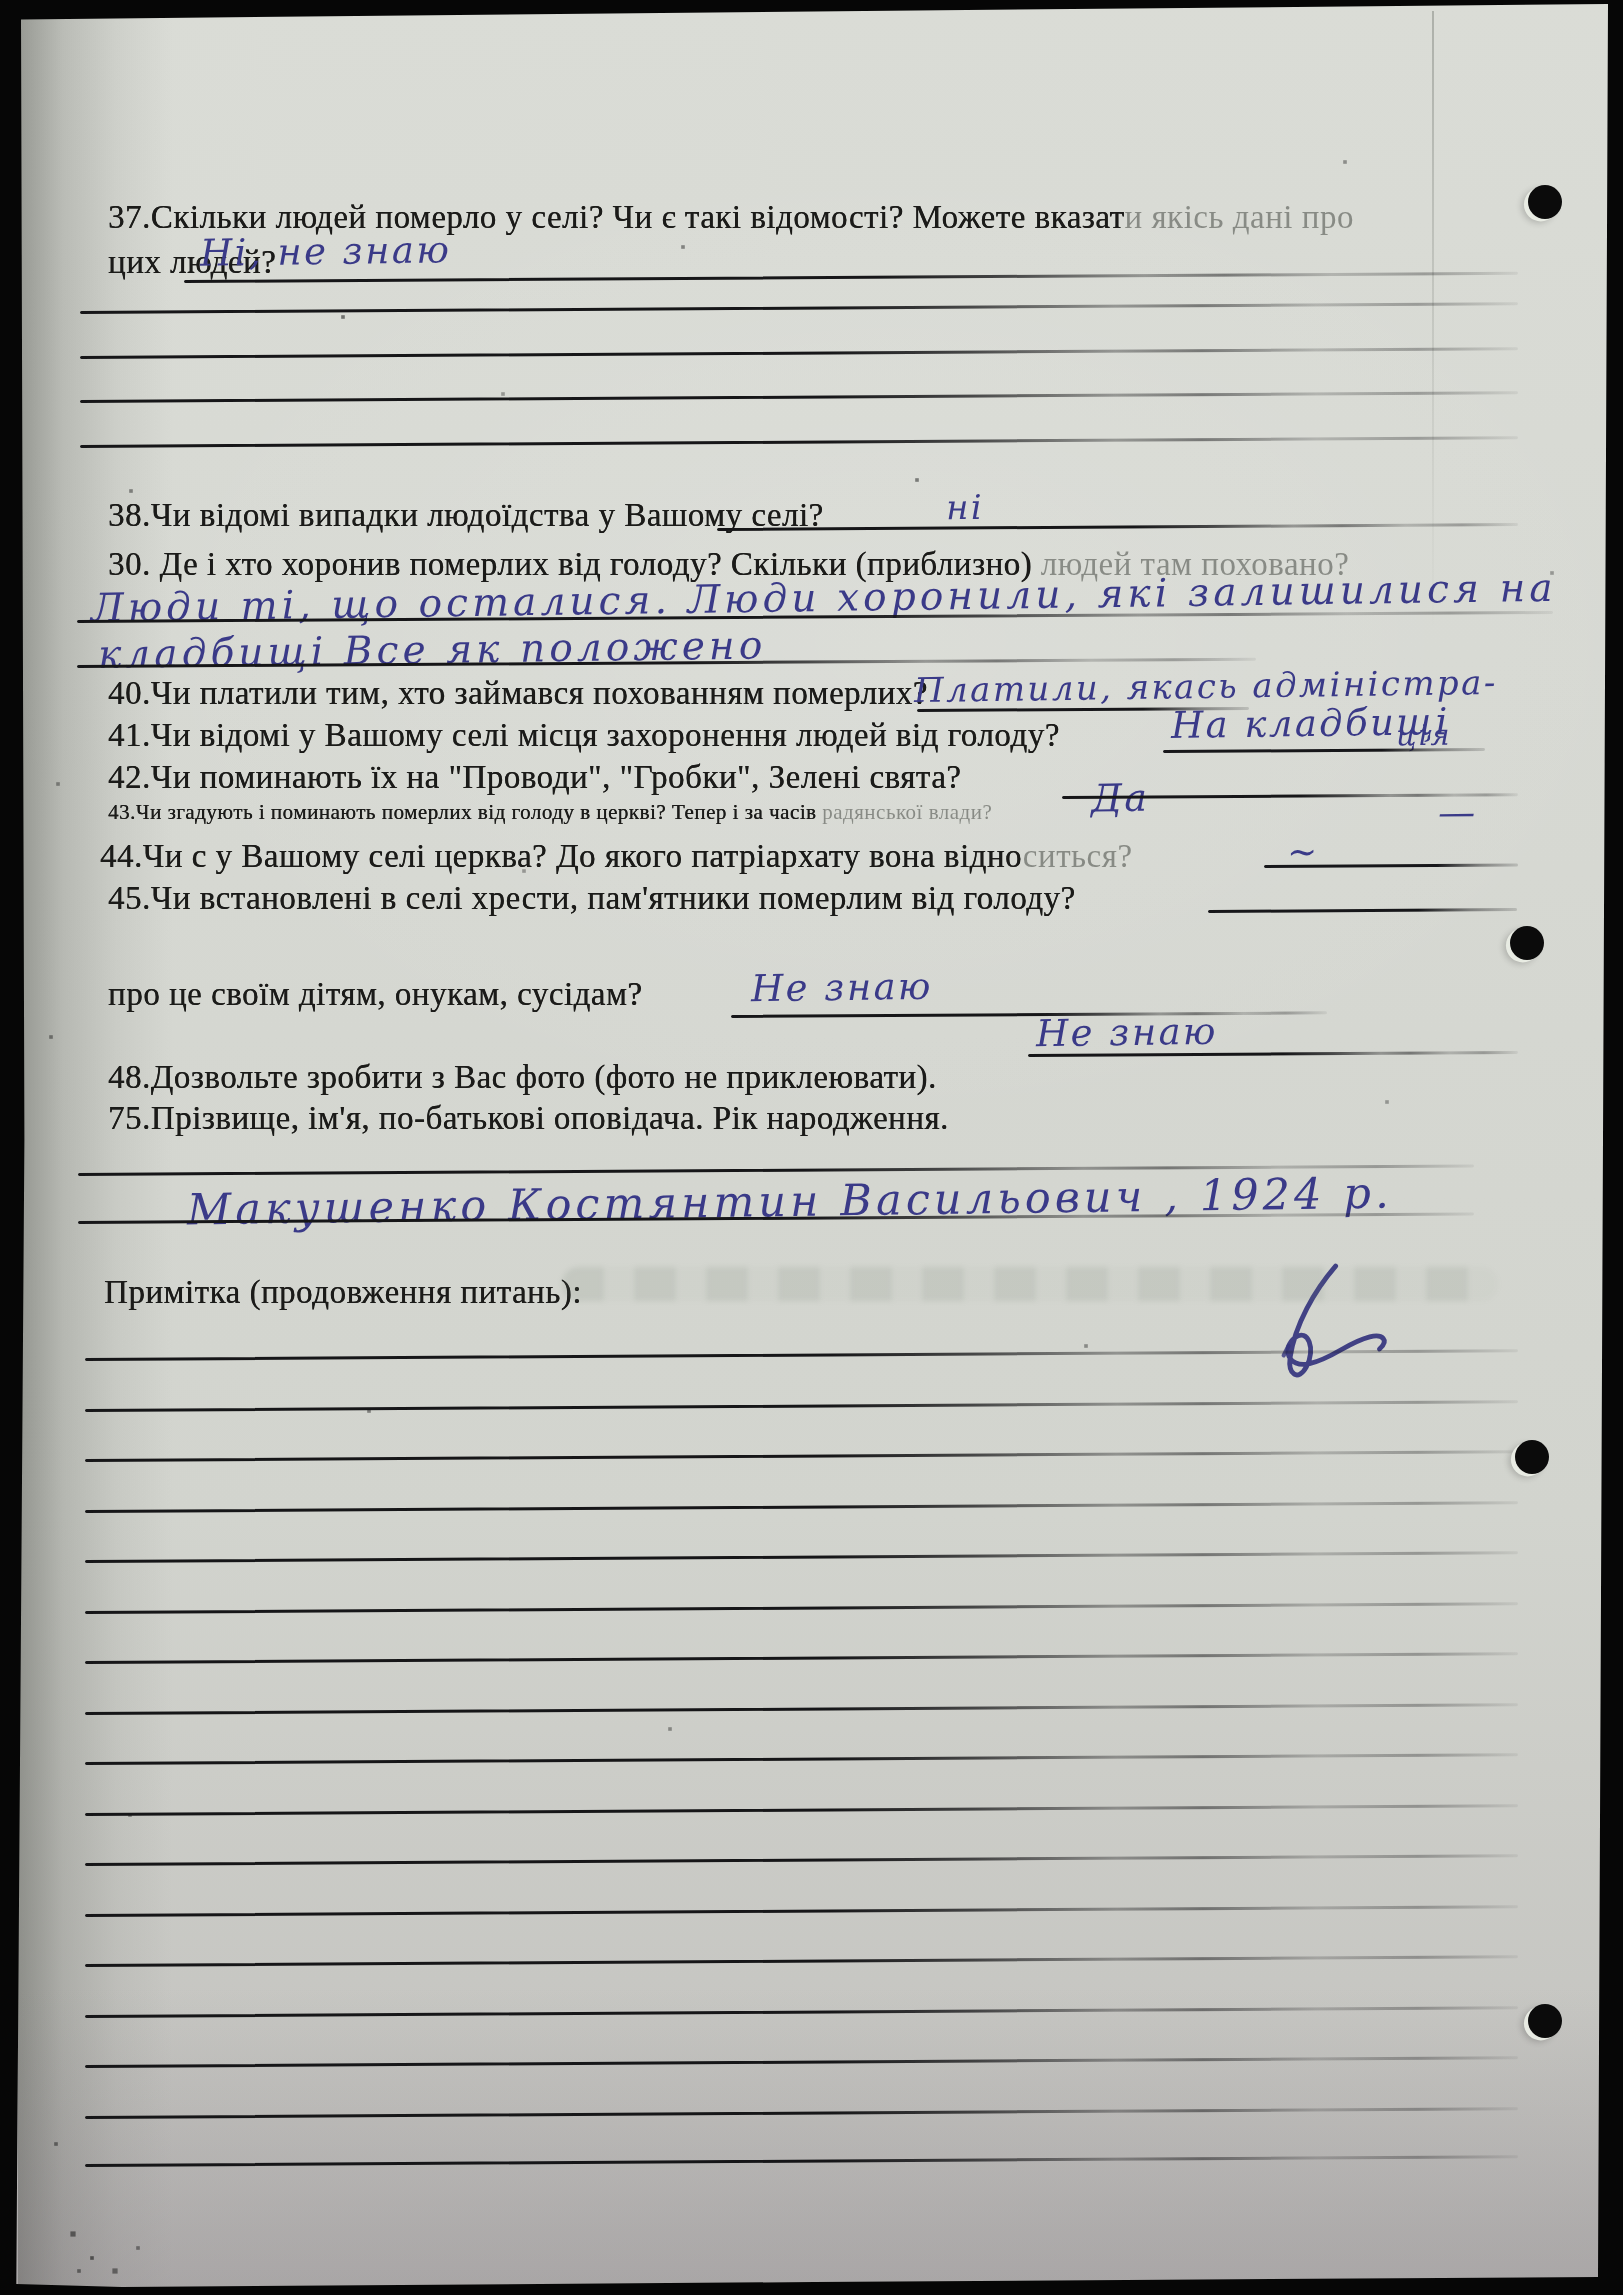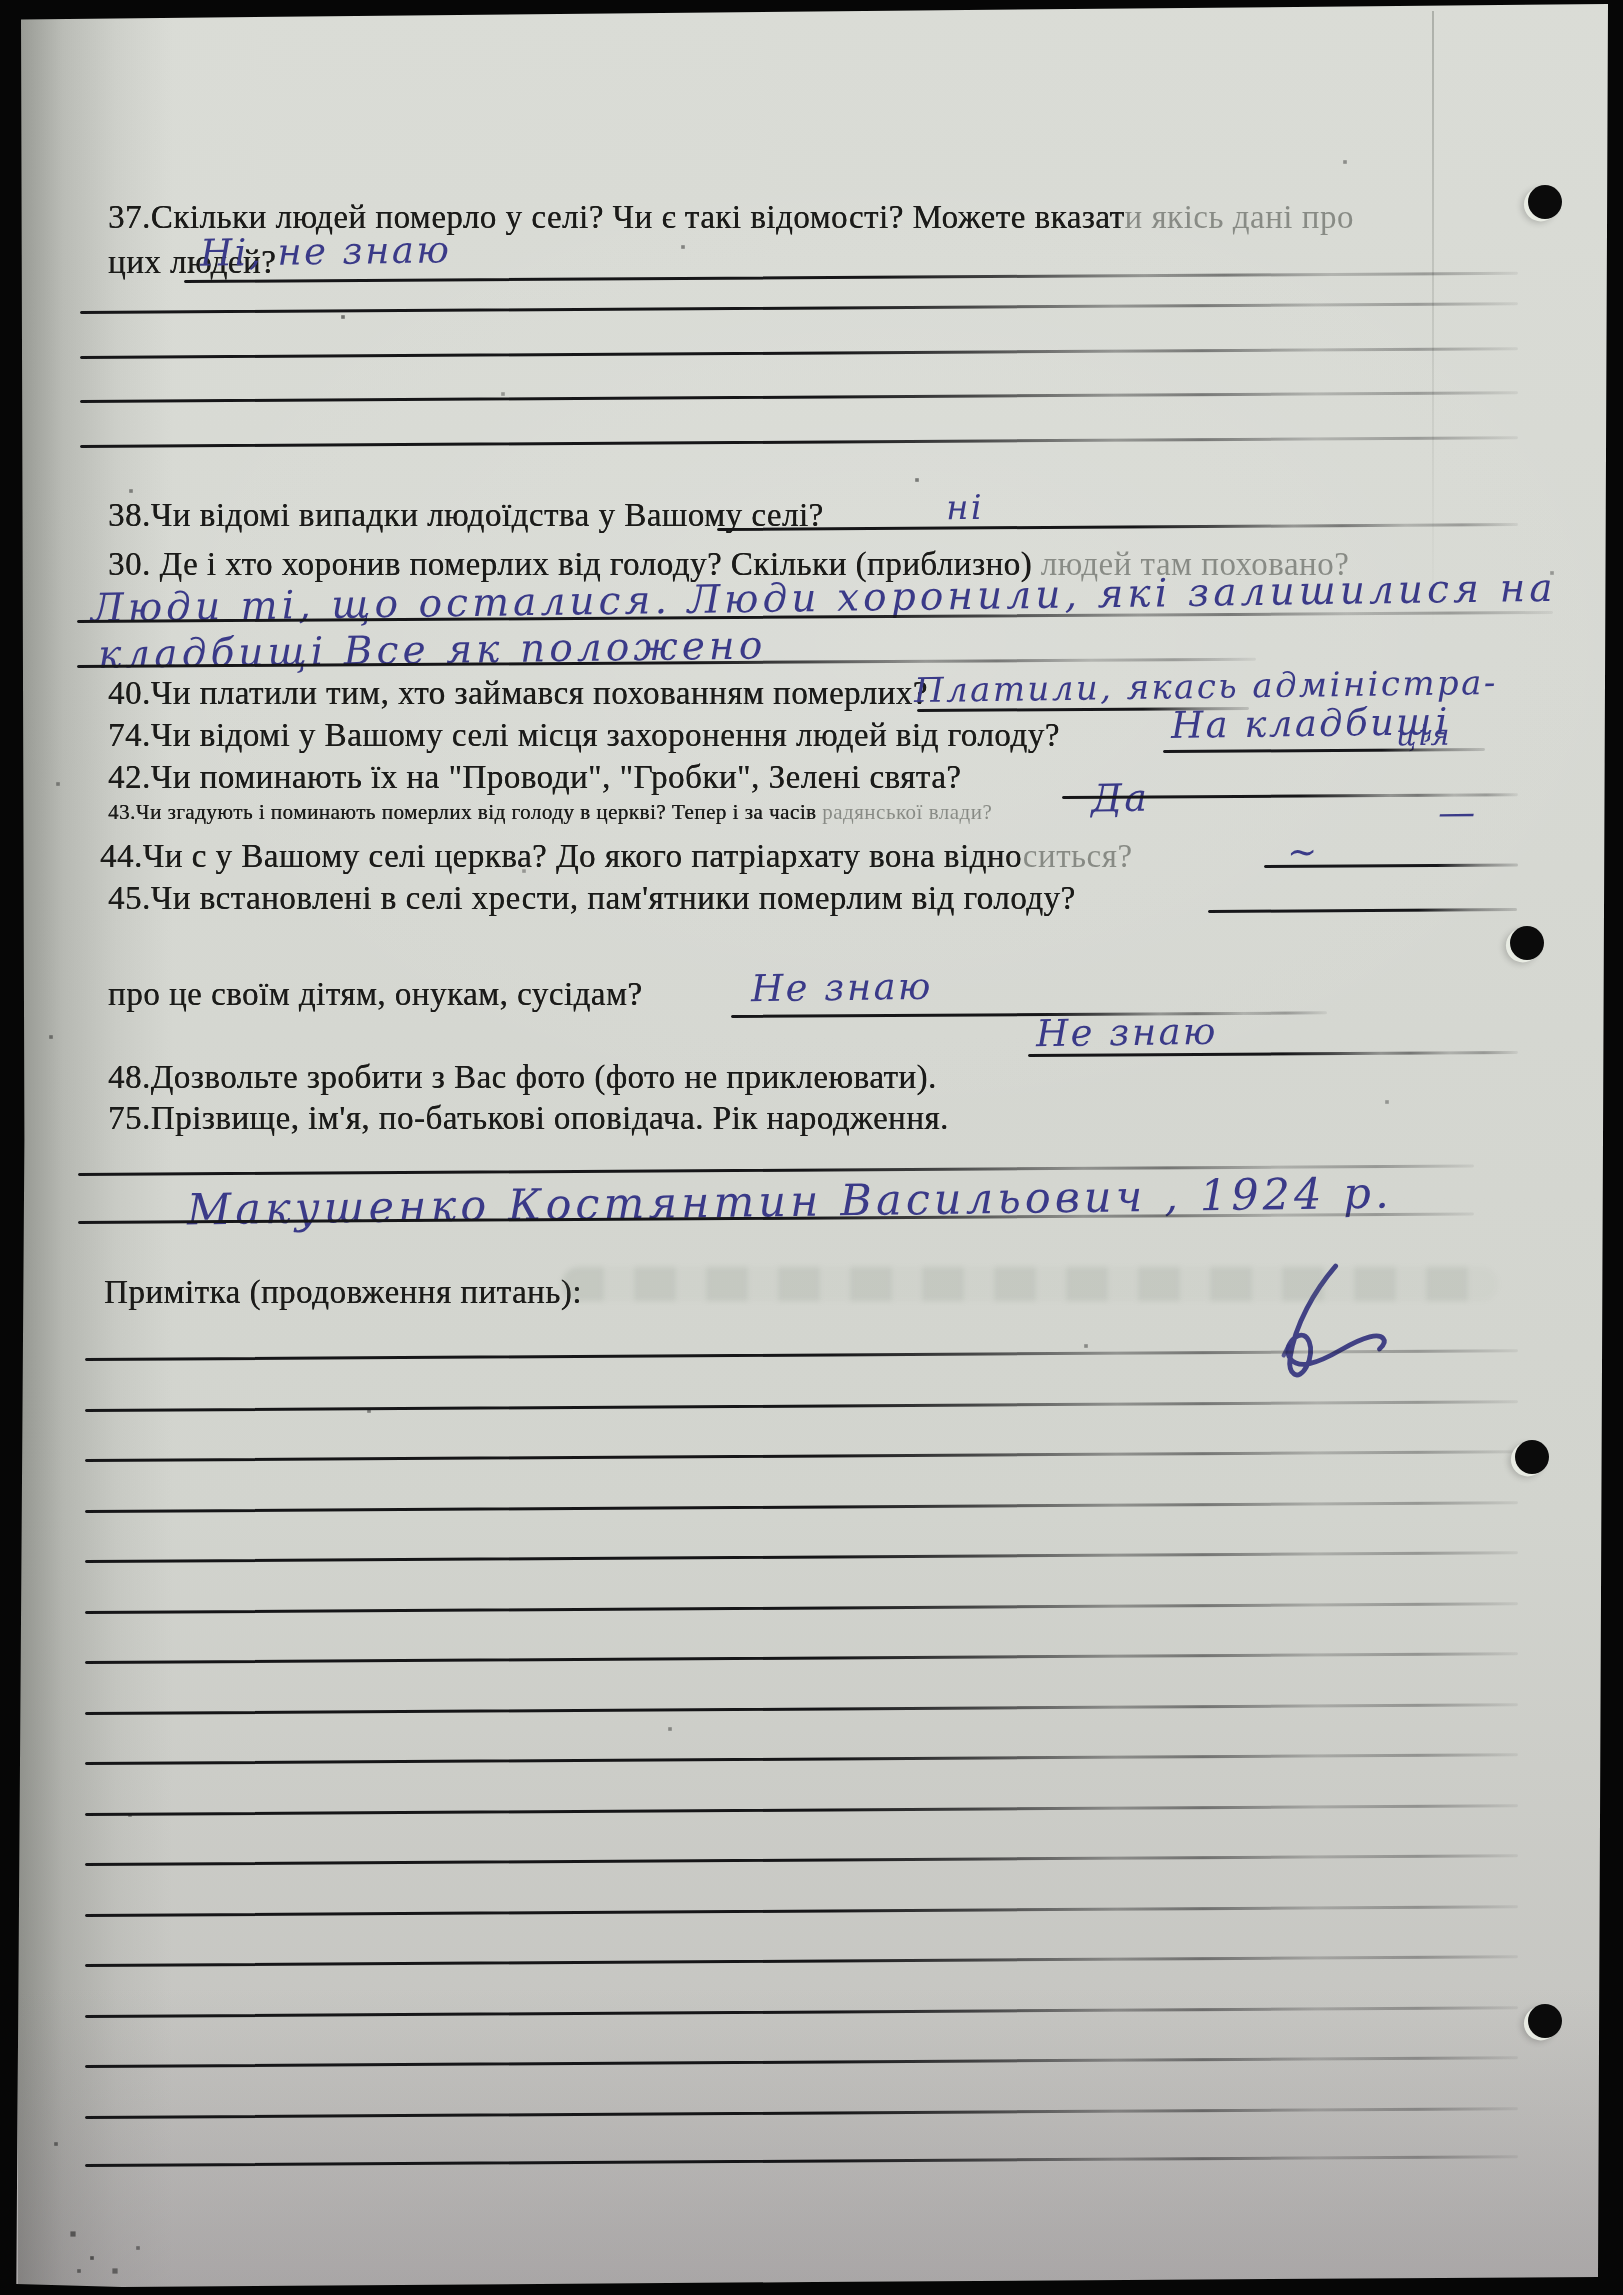--- a/index.html
+++ b/index.html
@@ -86,21 +86,21 @@
     <div class="hand big" style="left:91px;top:575px;font-size:39px;">Люди ті, що осталися. Люди хоронили, які залишилися на</div>
     <div class="rule" style="left:77px;top:620px;width:1476px;"></div>
     <div class="hand big" style="left:98px;top:627px;font-size:39px;">кладбищі Все як положено</div>
     <div class="rule" style="left:77px;top:665px;width:1179px;"></div>
 
     <div class="print" style="left:108px;top:676px;">40.Чи платили тим, хто займався похованням померлих?</div>
     <div class="hand" style="left:914px;top:666px;font-size:34px;">Платили, якась адміністра-</div>
     <div class="hand" style="left:1396px;top:718px;font-size:29px;">ція</div>
     <div class="rule short" style="left:917px;top:709px;width:332px;"></div>
 
-    <div class="print" style="left:108px;top:718px;">74.Чи відомі у Вашому селі місця захоронення людей від голоду?</div>
+    <div class="print" style="left:108px;top:718px;">41.Чи відомі у Вашому селі місця захоронення людей від голоду?</div>
     <div class="hand" style="left:1171px;top:702px;font-size:37px;">На кладбищі</div>
     <div class="rule short" style="left:1163px;top:750px;width:322px;"></div>
 
     <div class="print" style="left:108px;top:760px;">42.Чи поминають їх на "Проводи", "Гробки", Зелені свята?</div>
     <div class="hand" style="left:1091px;top:748px;font-size:38px;margin-top:28px;">Да</div>
     <div class="rule" style="left:1062px;top:796px;width:456px;"></div>
 
     <div class="print small" style="left:108px;top:801px;"><span>43.Чи згадують і поминають померлих від голоду в церкві? Тепер і за часів </span><span class="faded">радянської влади?</span></div>
     <div class="hand" style="left:1438px;top:791px;font-size:37px;">—</div>
 

